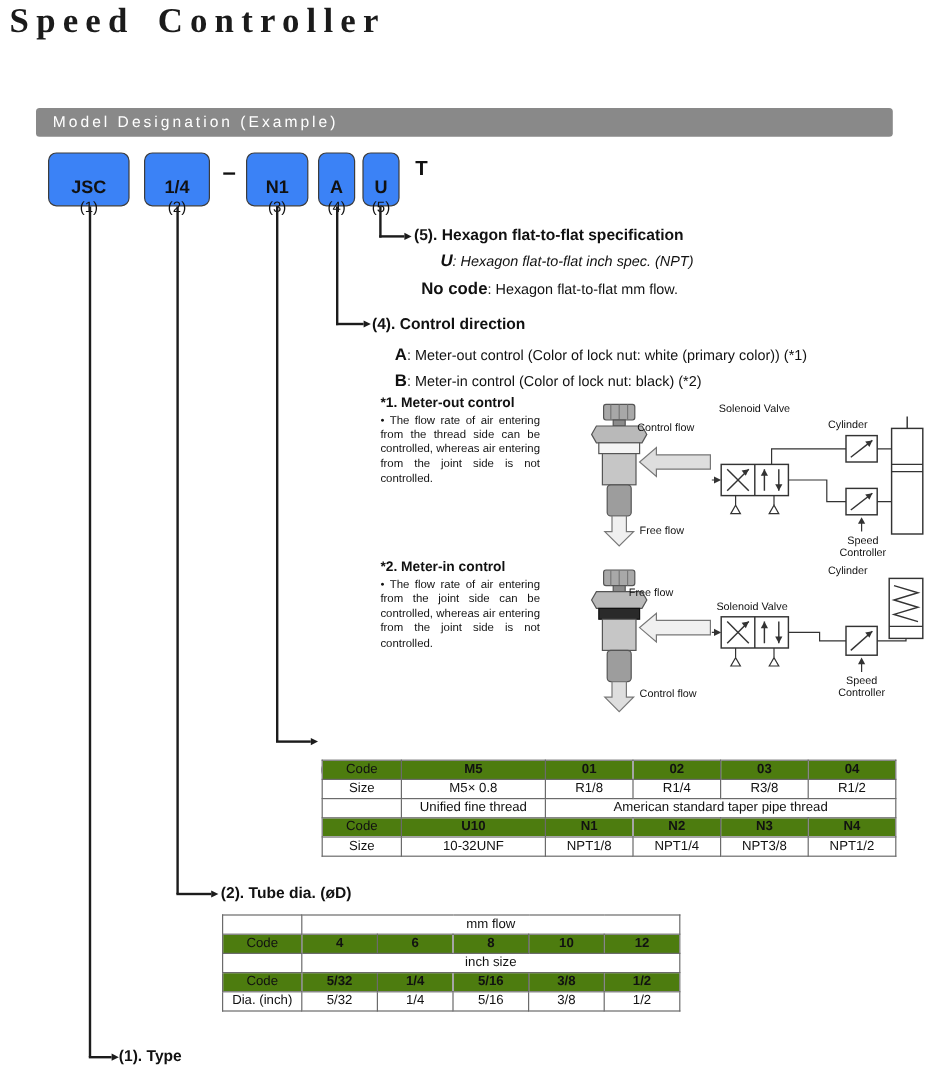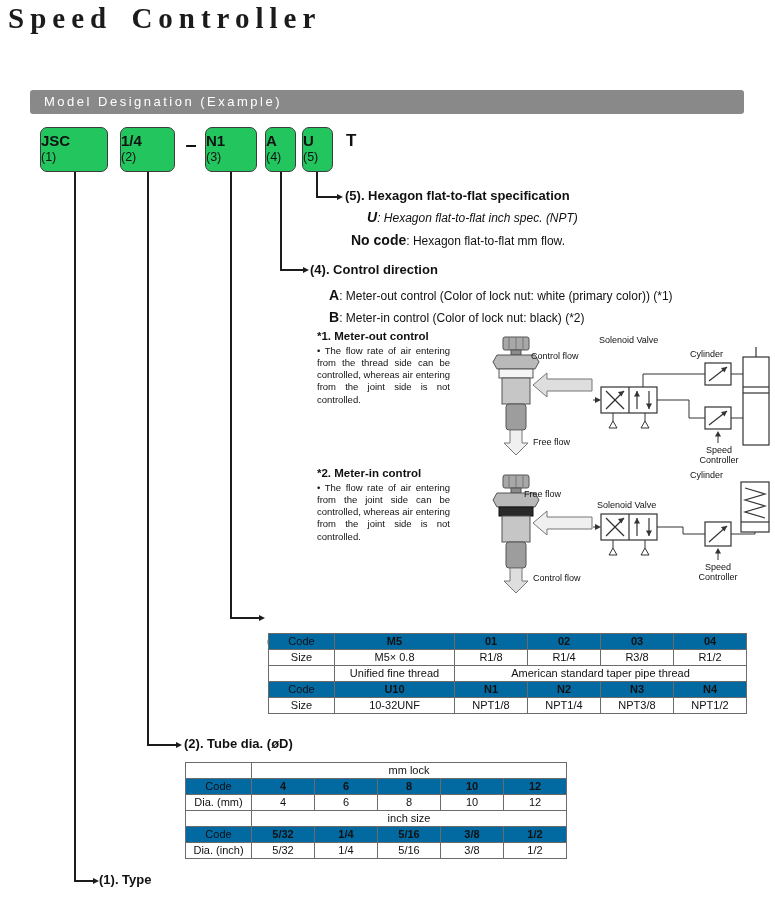--- a/index.html
+++ b/index.html
@@ -11,22 +11,22 @@
   .abs { position:absolute; }
   .page-title {
     font-family:"Liberation Serif", serif; font-weight:bold;
     font-size:29px; letter-spacing:6px; word-spacing:6px; color:#1b1b1b;
   }
   .banner {
     background:#898989; color:#ffffff; border-radius:3px;
     font-size:13px; letter-spacing:2.5px; line-height:24px; padding-left:14px;
   }
   .mbox {
-    border:1.6px solid #3c3c3c; border-radius:7px; background:#22c55e;
-    height:45px; padding-top:4px;
+    border:1.6px solid #3c3c3c; border-radius:7px; background:#3b82f6;
+    text-align:center; height:45px; padding-top:20px;
   }
   .mbox .code { font-size:15px; font-weight:bold; line-height:1.15; }
   .mbox .num  { font-size:12.5px; margin-top:1px; }
   .dash { font-size:20px; font-weight:bold; text-align:center; }
   .suffix { font-size:17px; font-weight:bold; }
   .vline { width:1.5px; background:#1c1c1c; }
   .hline { height:1.5px; background:#1c1c1c; }
   .arr {
     width:0; height:0;
     border-top:3.5px solid transparent; border-bottom:3.5px solid transparent;
@@ -37,21 +37,21 @@
   .spec-code { font-weight:bold; font-size:14px; }
   .note-title { font-size:11.5px; font-weight:bold; white-space:nowrap; }
   .note-body { font-size:9.5px; line-height:1.28; text-align:justify; width:133px; }
   .flow-label { font-size:9px; white-space:nowrap; }
   .sc-label { font-size:9px; width:50px; text-align:center; line-height:1.15; }
   table.spec { border-collapse:collapse; font-size:11px; table-layout:fixed; background:#fff; }
   table.spec td {
     border:1px solid #6b6b6b; text-align:center; height:15px;
     line-height:15px; padding:0 2px; overflow:hidden; white-space:nowrap;
   }
-  td.shade { background:#0369a1; }
+  td.shade { background:#4d7c0f; }
   td.bold  { font-weight:bold; }
 </style>
 </head>
 <body>
 
 <h1 class="abs page-title" style="left:8px; top:2px;">Speed Controller</h1>
 
 <div class="abs banner" style="left:30px; top:90px; width:714px; height:24px;">
   <span>Model Designation (Example)</span>
 </div>
@@ -300,39 +300,31 @@
     <col style="width:66px">
       <col style="width:63px">
       <col style="width:63px">
       <col style="width:63px">
       <col style="width:63px">
       <col style="width:63px">
   </colgroup>
   <tbody>
       <tr>
     <td></td>
-    <td colspan="5">mm lock</td>
+    <td colspan="5">mm flow</td>
   </tr>
   <tr>
     <td class="shade">Code</td>
     <td class="shade bold">4</td>
     <td class="shade bold">6</td>
     <td class="shade bold">8</td>
     <td class="shade bold">10</td>
     <td class="shade bold">12</td>
   </tr>
   <tr>
-    <td>Dia. (mm)</td>
-    <td>4</td>
-    <td>6</td>
-    <td>8</td>
-    <td>10</td>
-    <td>12</td>
-  </tr>
-  <tr>
     <td></td>
     <td colspan="5">inch size</td>
   </tr>
   <tr>
     <td class="shade">Code</td>
     <td class="shade bold">5/32</td>
     <td class="shade bold">1/4</td>
     <td class="shade bold">5/16</td>
     <td class="shade bold">3/8</td>
     <td class="shade bold">1/2</td>

